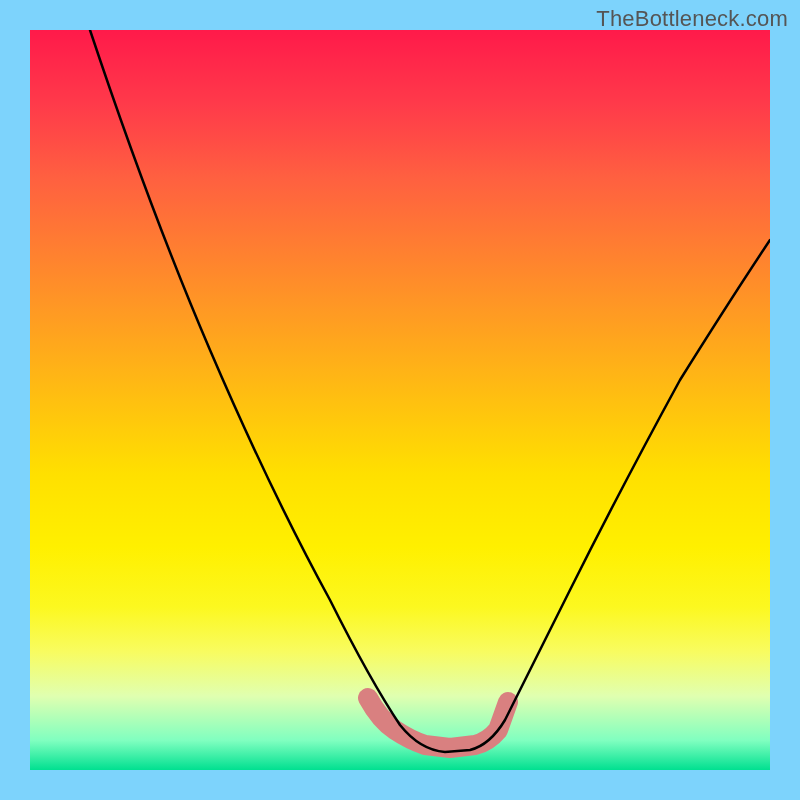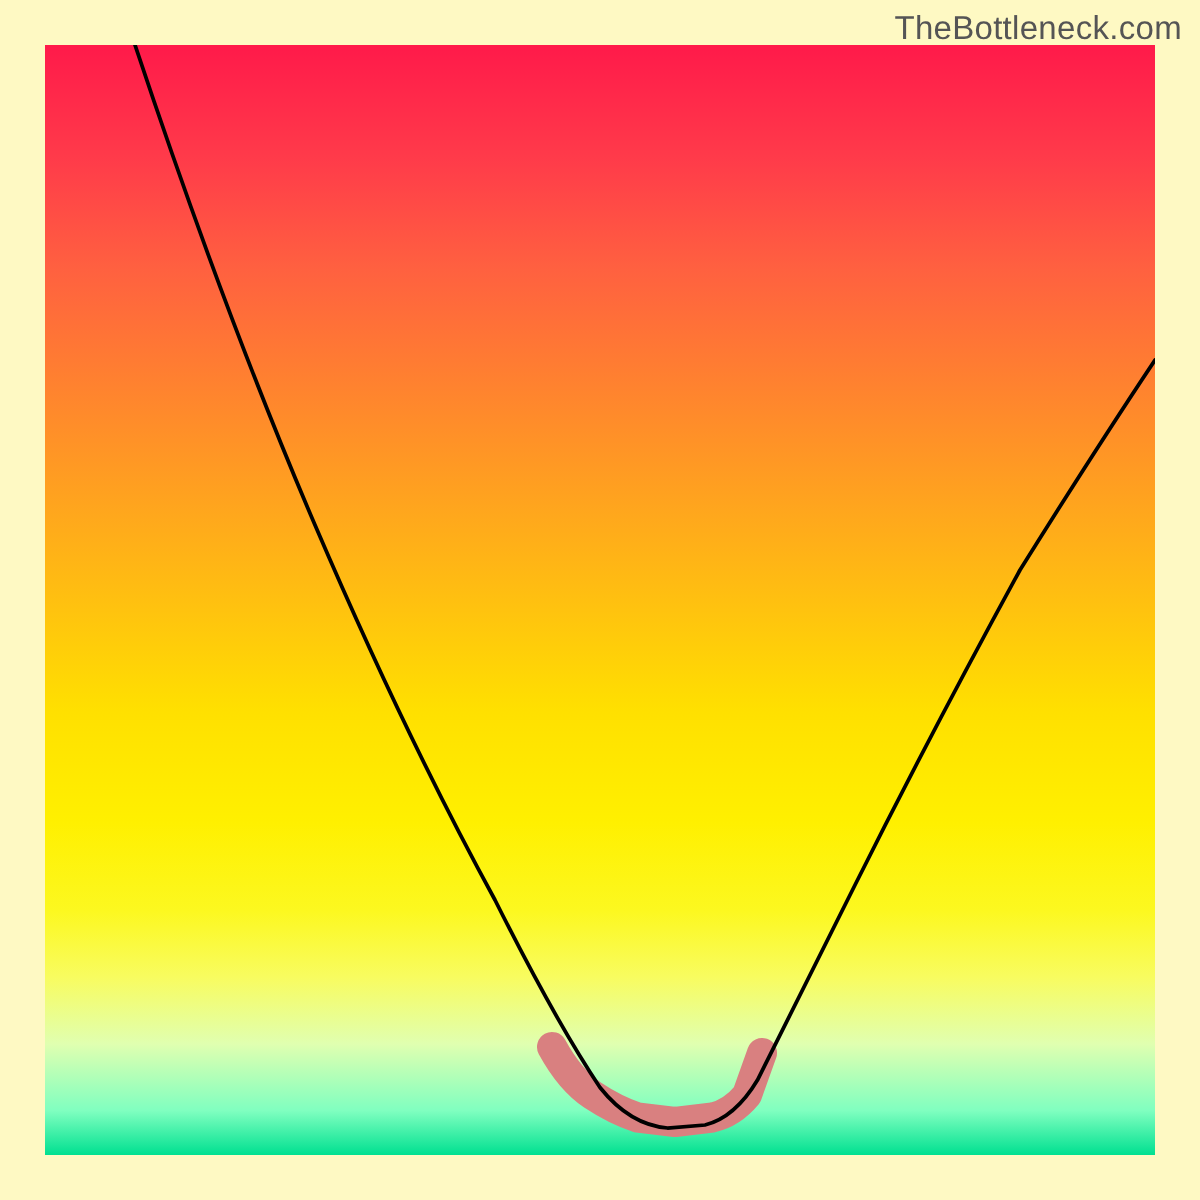--- a/index.html
+++ b/index.html
@@ -1,21 +1,21 @@
 <!DOCTYPE html>
 <html><head>
 <meta charset="utf-8">
 <style>
   * { margin: 0; padding: 0; box-sizing: border-box; }
   html, body { width: 800px; height: 800px; overflow: hidden; background: #000; }
   .frame {
     position: relative;
     width: 800px;
     height: 800px;
-    background: #fef9c3;
+    background: #7dd3fc;
   }
   .plot-area {
     position: absolute;
     left: 30px;
     top: 30px;
     width: 740px;
     height: 740px;
     background: linear-gradient(to bottom,
       #ff1a4a 0%,
       #ff3a4a 10%,

